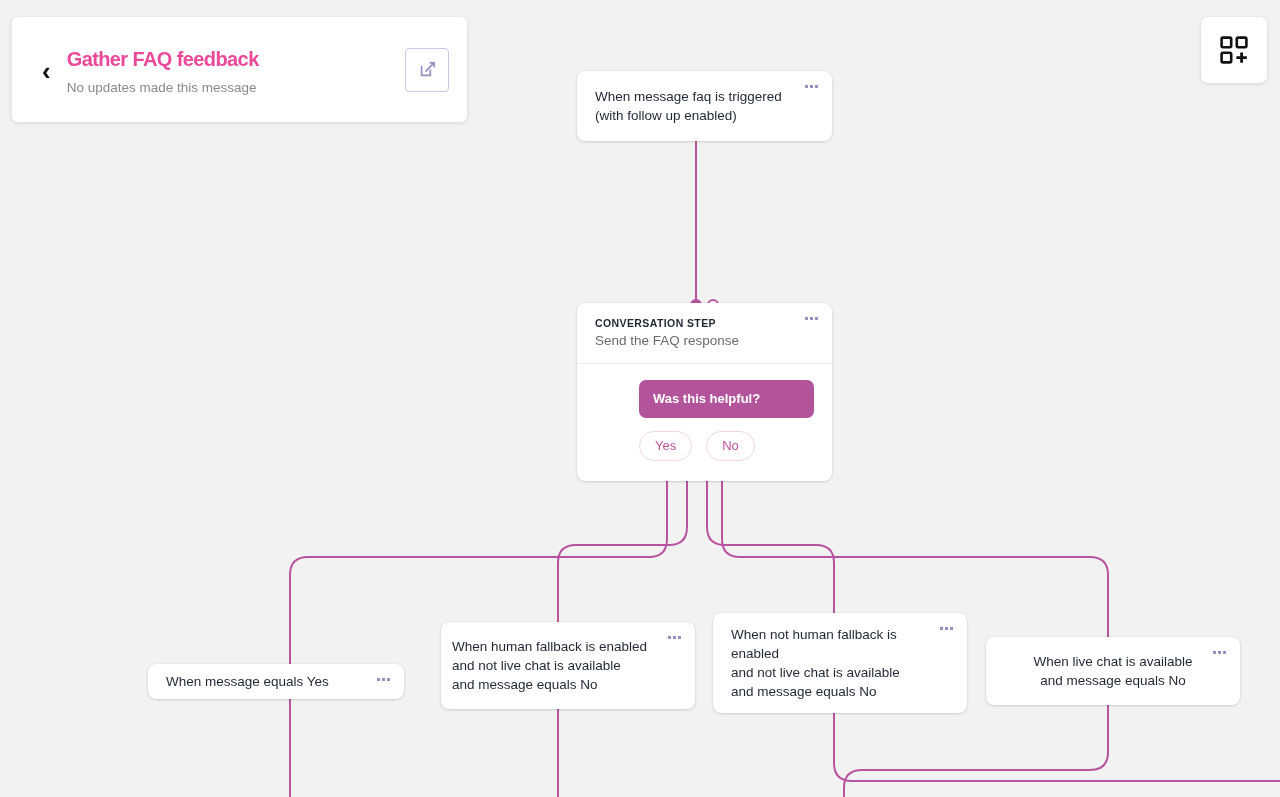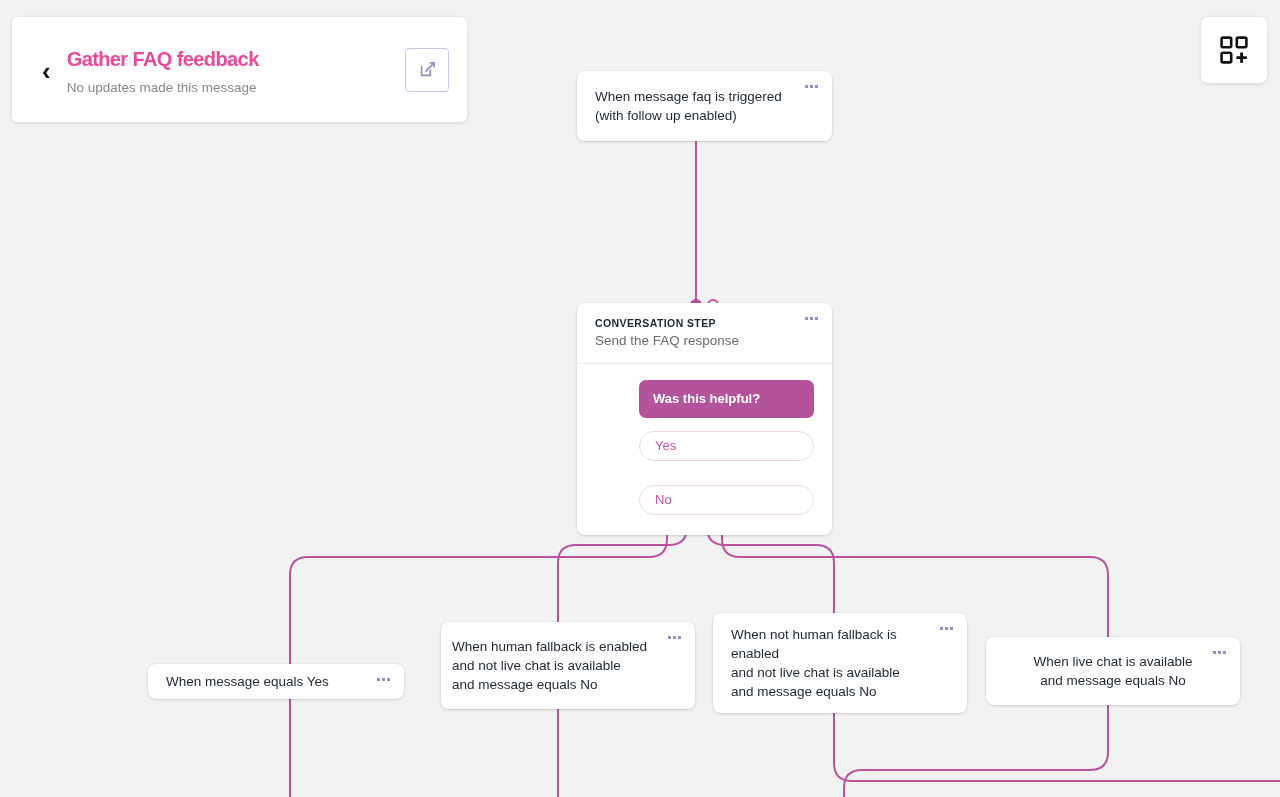--- a/index.html
+++ b/index.html
@@ -189,23 +189,22 @@
     background: #b3539b;
     color: #ffffff;
     font-size: 13px;
     font-weight: bold;
     border-radius: 7px;
     padding: 11px 14px;
     line-height: 16px;
   }
   #reply-chips {
     display: flex;
-    gap: 24px;
+    gap: 14px;
     margin-top: 13px;
-    flex-direction: column;
   }
   .reply-chip {
     border: 1px solid #f0d6e8;
     border-radius: 20px;
     color: #c0519f;
     font-size: 13px;
     padding: 6px 15px;
     background: #ffffff;
     line-height: 16px;
     cursor: pointer;

